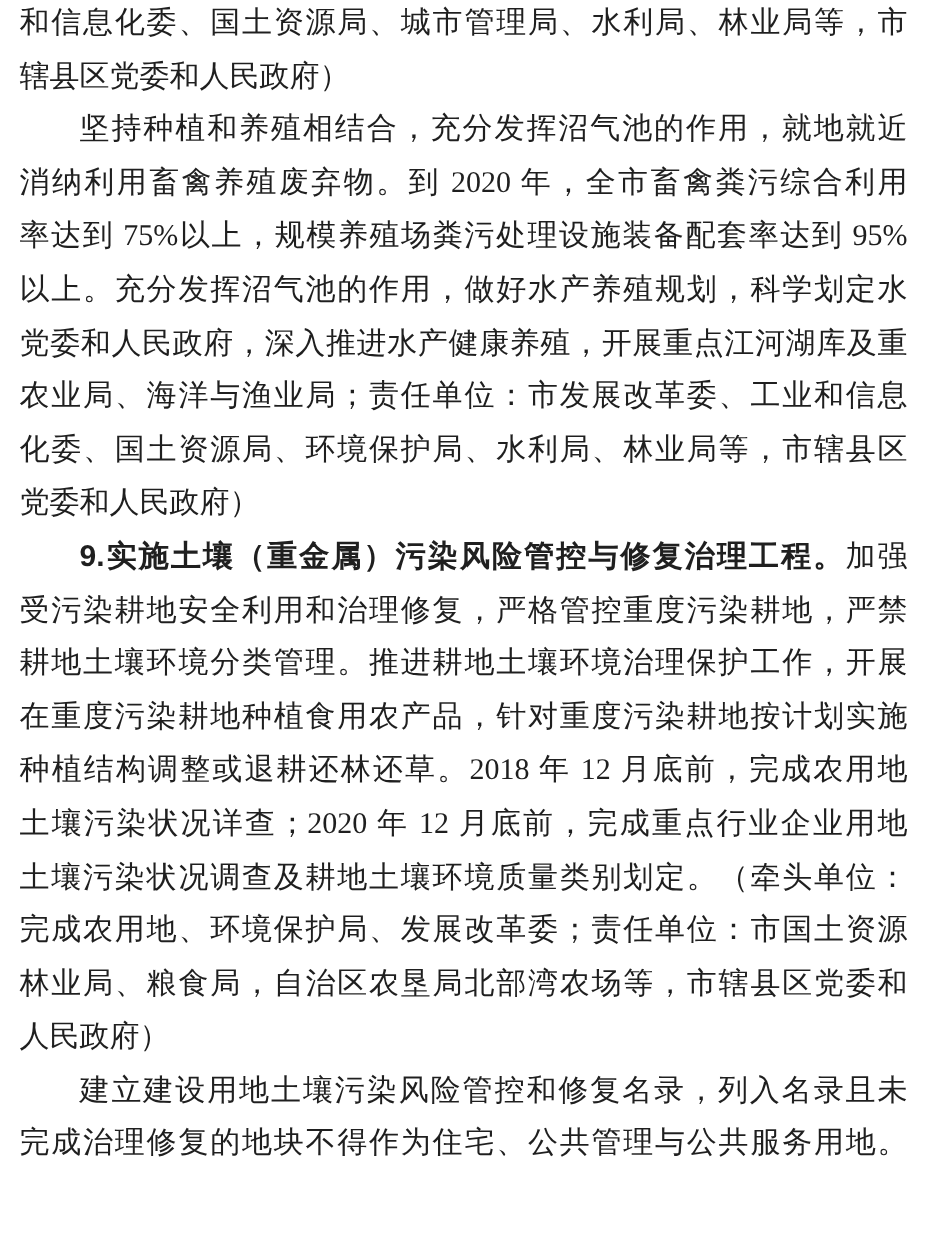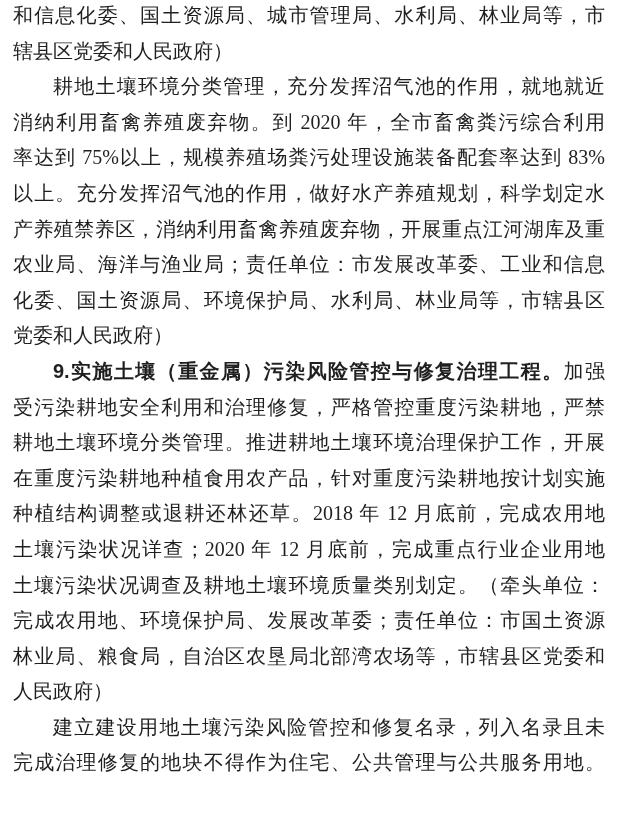--- a/index.html
+++ b/index.html
@@ -41,25 +41,25 @@
 </head>
 <body>
 
 <div class="doc">
   <div style="color: rgb(31, 31, 31);">
       <div class="para">
         <div class="line">和信息化委、国土资源局、城市管理局、水利局、林业局等，市</div>
         <div class="line last">辖县区党委和人民政府）</div>
       </div>
       <div class="para">
-        <div class="line indent">耕地土壤环境分类管理，充分发挥沼气池的作用，就地就近</div>
+        <div class="line indent">坚持种植和养殖相结合，充分发挥沼气池的作用，就地就近</div>
         <div class="line">消纳利用畜禽养殖废弃物。到 2020 年，全市畜禽粪污综合利用</div>
-        <div class="line">率达到 75%以上，规模养殖场粪污处理设施装备配套率达到 83%</div>
+        <div class="line">率达到 75%以上，规模养殖场粪污处理设施装备配套率达到 95%</div>
         <div class="line">以上。充分发挥沼气池的作用，做好水产养殖规划，科学划定水</div>
-        <div class="line">产养殖禁养区，消纳利用畜禽养殖废弃物，开展重点江河湖库及重</div>
+        <div class="line">党委和人民政府，深入推进水产健康养殖，开展重点江河湖库及重</div>
         <div class="line">农业局、海洋与渔业局；责任单位：市发展改革委、工业和信息</div>
         <div class="line">化委、国土资源局、环境保护局、水利局、林业局等，市辖县区</div>
         <div class="line last">党委和人民政府）</div>
       </div>
       <div class="para">
         <div class="line indent"><span class="bold">9.实施土壤（重金属）污染风险管控与修复治理工程。</span><span>加强</span></div>
         <div class="line">受污染耕地安全利用和治理修复，严格管控重度污染耕地，严禁</div>
         <div class="line">耕地土壤环境分类管理。推进耕地土壤环境治理保护工作，开展</div>
         <div class="line">在重度污染耕地种植食用农产品，针对重度污染耕地按计划实施</div>
         <div class="line">种植结构调整或退耕还林还草。2018 年 12 月底前，完成农用地</div>

